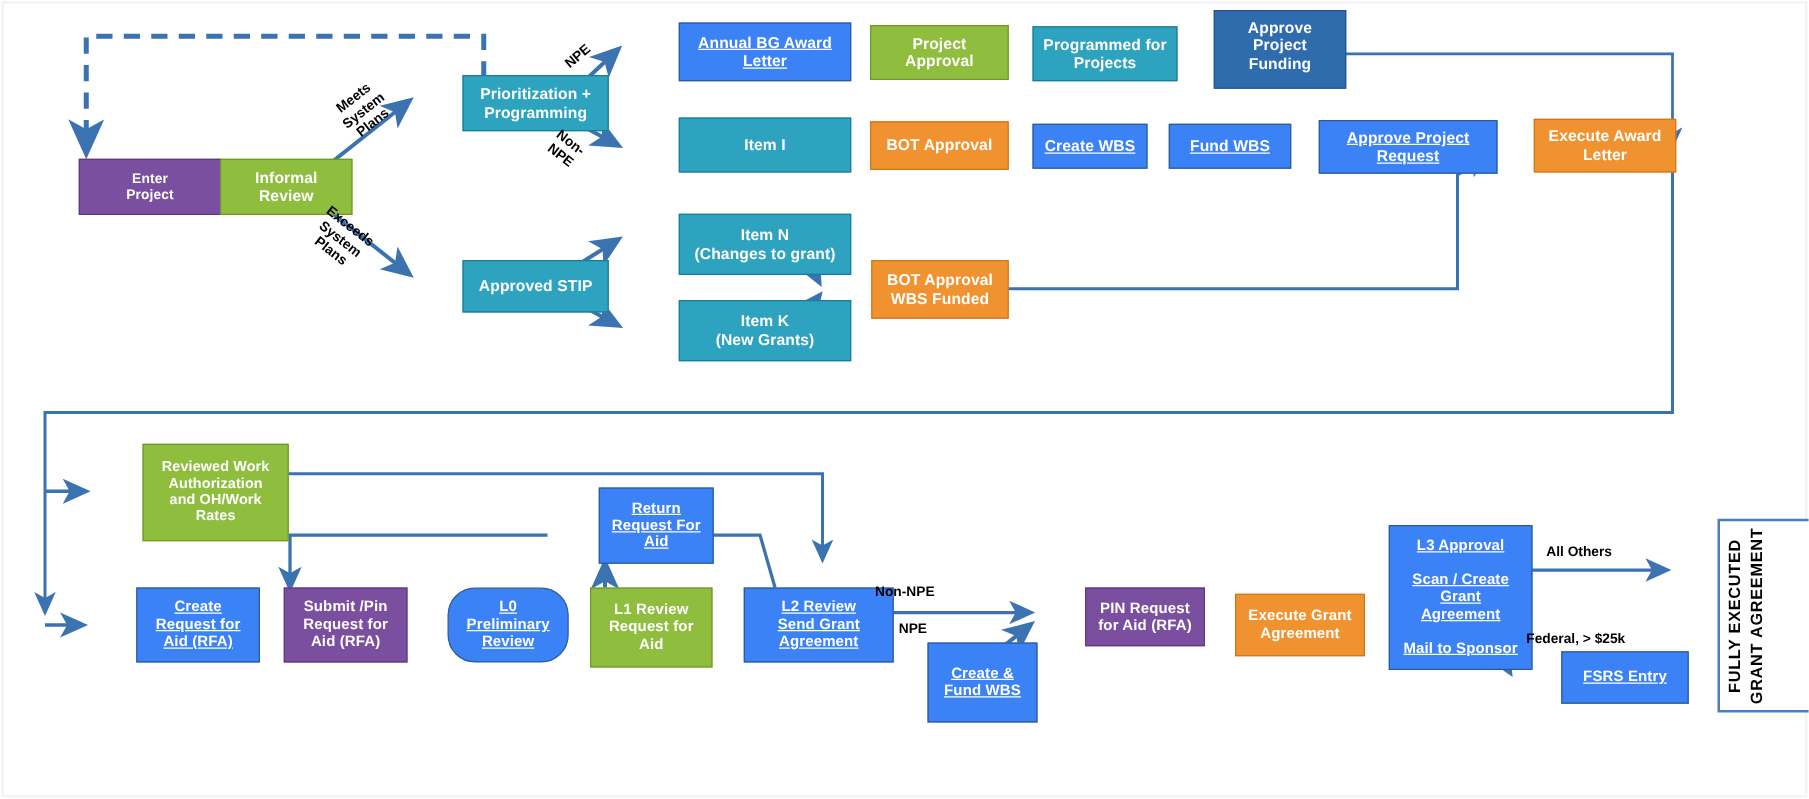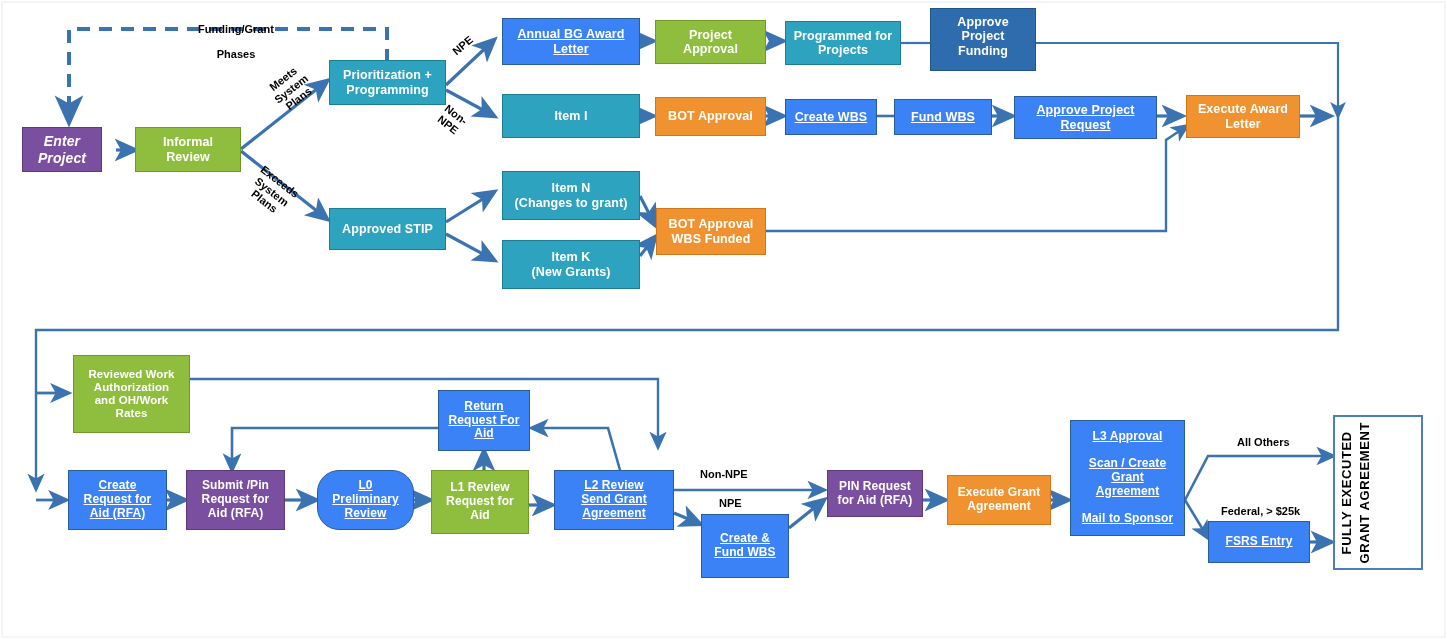--- a/index.html
+++ b/index.html
@@ -8,20 +8,21 @@
     position:relative;width:1447px;height:639px;background:#ffffff;
     overflow:hidden;
   }
   #svg-layer{position:absolute;left:0;top:0;width:1447px;height:639px;}
   .node{
     position:absolute;box-sizing:border-box;
     display:flex;align-items:center;justify-content:flex-end;
     text-align:center;color:#ffffff;font-weight:bold;
     line-height:1.15;letter-spacing:.1px;
     overflow:hidden;
+    margin-left:41px;
   }
   .node .lbl{display:block;width:100%;padding:0 3px;}
   
   .c-purple{background:#7B4FA0;border:1.5px solid #5E3A7C;}
   .c-green {background:#8FBE3F;border:1.5px solid #6F9A28;}
   .c-teal  {background:#2EA3BF;border:1.5px solid #1B7E96;}
   .c-blue  {background:#3b82f6;border:1.5px solid #2A5D96;text-decoration:underline;}
   .c-blued {background:#2E6CAE;border:1.5px solid #21548B;}
   .c-orange{background:#F0922F;border:1.5px solid #D2761A;}
   .c-white {background:#ffffff;border:2.5px solid #4A7FBC;color:#000000;}
@@ -122,21 +123,21 @@
 
     <path d="M1051,500 L1068,500" stroke="#3B72B0" stroke-width="3.2" fill="none" marker-end="url(#ahb)"></path>
 
     <path d="M1185,500 L1208,456 L1333,456" stroke="#3B72B0" stroke-width="2.6" fill="none" marker-end="url(#ahb)"></path>
 
     <path d="M1185,500 L1208,538" stroke="#3B72B0" stroke-width="2.6" fill="none" marker-end="url(#ahb)"></path>
 
     <path d="M1310,542 L1331,542" stroke="#3B72B0" stroke-width="3.2" fill="none" marker-end="url(#ahb)"></path>
   </svg>
 
-  <div class="node c-purple" style="left:22px;top:127px;width:80px;height:45px;font-size:14px;font-style:italic;">
+  <div class="node c-purple" style="left:22px;top:127px;width:114px;height:45px;font-size:11px;">
     <span class="lbl" style="white-space: pre-line;">Enter
 Project</span>
   </div>
 
   <div class="node c-green" style="left:135px;top:127px;width:106px;height:45px;font-size:12.5px;">
     <span class="lbl" style="white-space: pre-line;">Informal
 Review</span>
   </div>
 
   <div class="node c-teal" style="left:329px;top:208px;width:117px;height:42px;font-size:12.5px;">
@@ -203,24 +204,20 @@
   <div class="node c-teal" style="left:502px;top:240px;width:138px;height:49px;font-size:12.5px;">
     <span class="lbl" style="white-space: pre-line;">Item K
 (New Grants)</span>
   </div>
 
   <div class="node c-orange" style="left:656px;top:208px;width:110px;height:47px;font-size:12.5px;">
     <span class="lbl" style="white-space: pre-line;">BOT Approval
 WBS Funded</span>
   </div>
 
-  <div class="edge-label" style="left: 176px; top: 10px; width: 120px; font-size: 11px; white-space: pre-line;">
-    <span>Funding/Grant</span><br>
-    <span>Phases</span>
-  </div>
 
   <div class="edge-label rot1" style="left: 264px; top: 86px; font-size: 11px; white-space: pre-line;">Meets
 System
 Plans</div>
 
   <div class="edge-label rot2" style="left: 266px; top: 163px; font-size: 11px; white-space: pre-line;">Exceeds
 System
 Plans</div>
 
   <div class="edge-label rotup" style="left:450px;top:48px;font-size:11px;">NPE</div>

